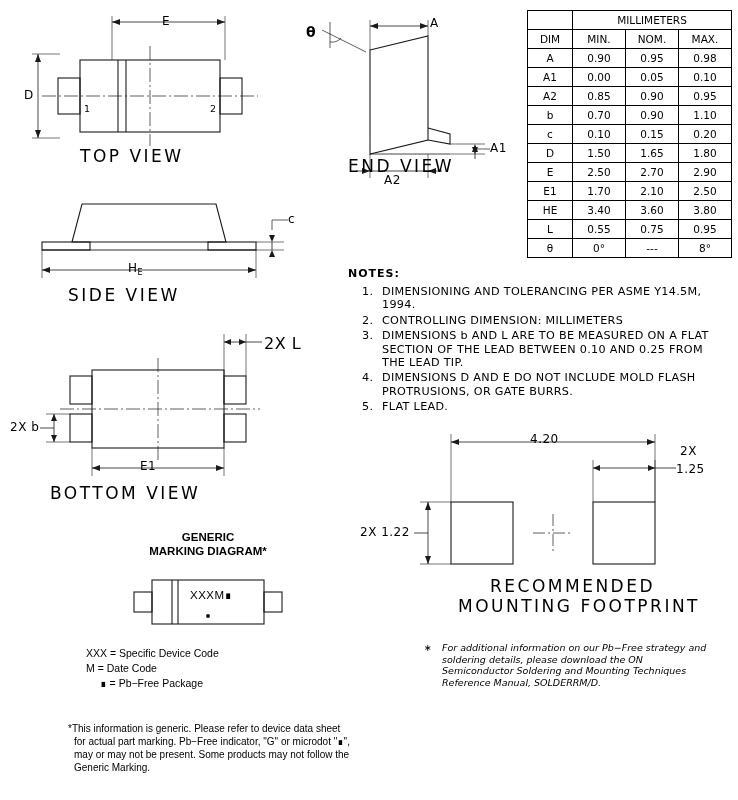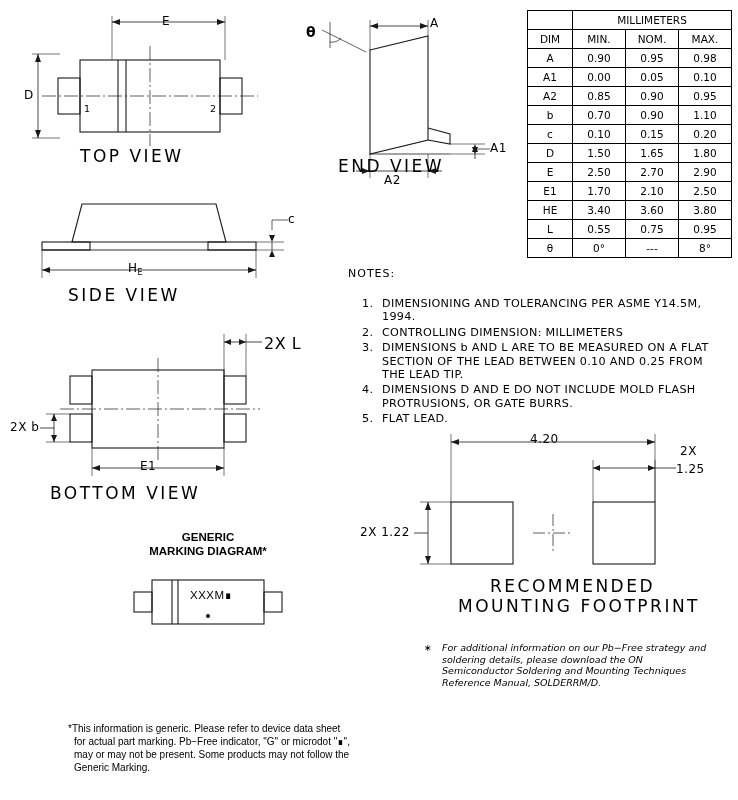--- a/index.html
+++ b/index.html
@@ -141,21 +141,21 @@
       <polygon points="70,163 62,160 62,166" fill="#1a1a1a" stroke="none"></polygon>
       <polygon points="128,163 136,160 136,166" fill="#1a1a1a" stroke="none"></polygon>
       <line x1="56" y1="163" x2="70" y2="163" stroke-width="0.8"></line>
       <line x1="128" y1="163" x2="142" y2="163" stroke-width="0.8"></line>
     </g>
   </svg>
   <div class="abs lbl dimlbl" style="left:130px; top:8px; font-size:12px;">A</div>
   <div class="abs lbl dimlbl" style="left:190px; top:133px; font-size:12px;">A1</div>
   <div class="abs lbl dimlbl" style="left:84px; top:165px; font-size:12px;">A2</div>
   <div class="abs lbl dimlbl" style="left:6px; top:16px; font-size:14px; font-weight:bold;">θ</div>
-  <div class="abs viewtitle" style="left:38px; top:148px;">END VIEW</div>
+  <div class="abs viewtitle" style="left:48px; top:148px;">END VIEW</div>
 </div>
 
 <div class="abs" style="left:527px; top:10px;">
   <table class="dimtable">
     <thead>
       <tr>
         <th class="colw1"></th>
         <th colspan="3">MILLIMETERS</th>
       </tr>
       <tr>
@@ -303,21 +303,21 @@
       <polygon points="214,150 206,147 206,153" fill="#1a1a1a" stroke="none"></polygon>
     </g>
   </svg>
   <div class="abs lbl dimlbl" style="left:254px; top:16px; font-size:16px;">2X L</div>
   <div class="abs lbl dimlbl" style="left:0px; top:102px; font-size:12px;">2X b</div>
   <div class="abs lbl dimlbl" style="left:130px; top:141px; font-size:12px;">E1</div>
   <div class="abs viewtitle" style="left:40px; top:165px;">BOTTOM VIEW</div>
 </div>
 
 <div class="abs" style="left:348px; top:267px; width:370px;">
-  <div class="notes-title" style="margin-bottom:17px;">NOTES:</div>
+  <div class="notes-title" style="margin-bottom:5px;font-weight:bold;">NOTES:</div>
   <div class="notes-list" style="padding-left:14px;">
     <div class="note-row">
       <div class="note-num">1.</div>
       <div class="note-txt">DIMENSIONING AND TOLERANCING PER ASME Y14.5M, 1994.</div>
     </div>
     <div class="note-row">
       <div class="note-num">2.</div>
       <div class="note-txt">CONTROLLING DIMENSION: MILLIMETERS</div>
     </div>
     <div class="note-row">
@@ -391,16 +391,21 @@
         <line x1="52" y1="8" x2="52" y2="52"></line>
         <line x1="58" y1="8" x2="58" y2="52"></line>
         <rect x="14" y="20" width="18" height="20"></rect>
         <rect x="144" y="20" width="18" height="20"></rect>
       </g>
       <circle cx="88" cy="44" r="2" fill="#1a1a1a"></circle>
     </svg>
     <div class="abs lbl" style="left:70px; top:16px; font-size:11.5px; font-family:'Liberation Sans', sans-serif;">XXXM∎</div>
   </div>
 
+  <div class="abs mark-legend" style="left:28px; top:116px;">
+    <div>XXX = Specific Device Code</div>
+    <div>M      = Date Code</div>
+    <div style="padding-left:14px;">∎        = Pb−Free Package</div>
+  </div>
 
 
   <div class="abs foot-note" style="left:10px; top:192px; width:276px; text-indent:-6px; padding-left:6px;">*This information is generic. Please refer to device data sheet for actual part marking. Pb−Free indicator, "G" or microdot "∎", may or may not be present. Some products may not follow the Generic Marking.</div>
 </div>
 
 </body></html>

